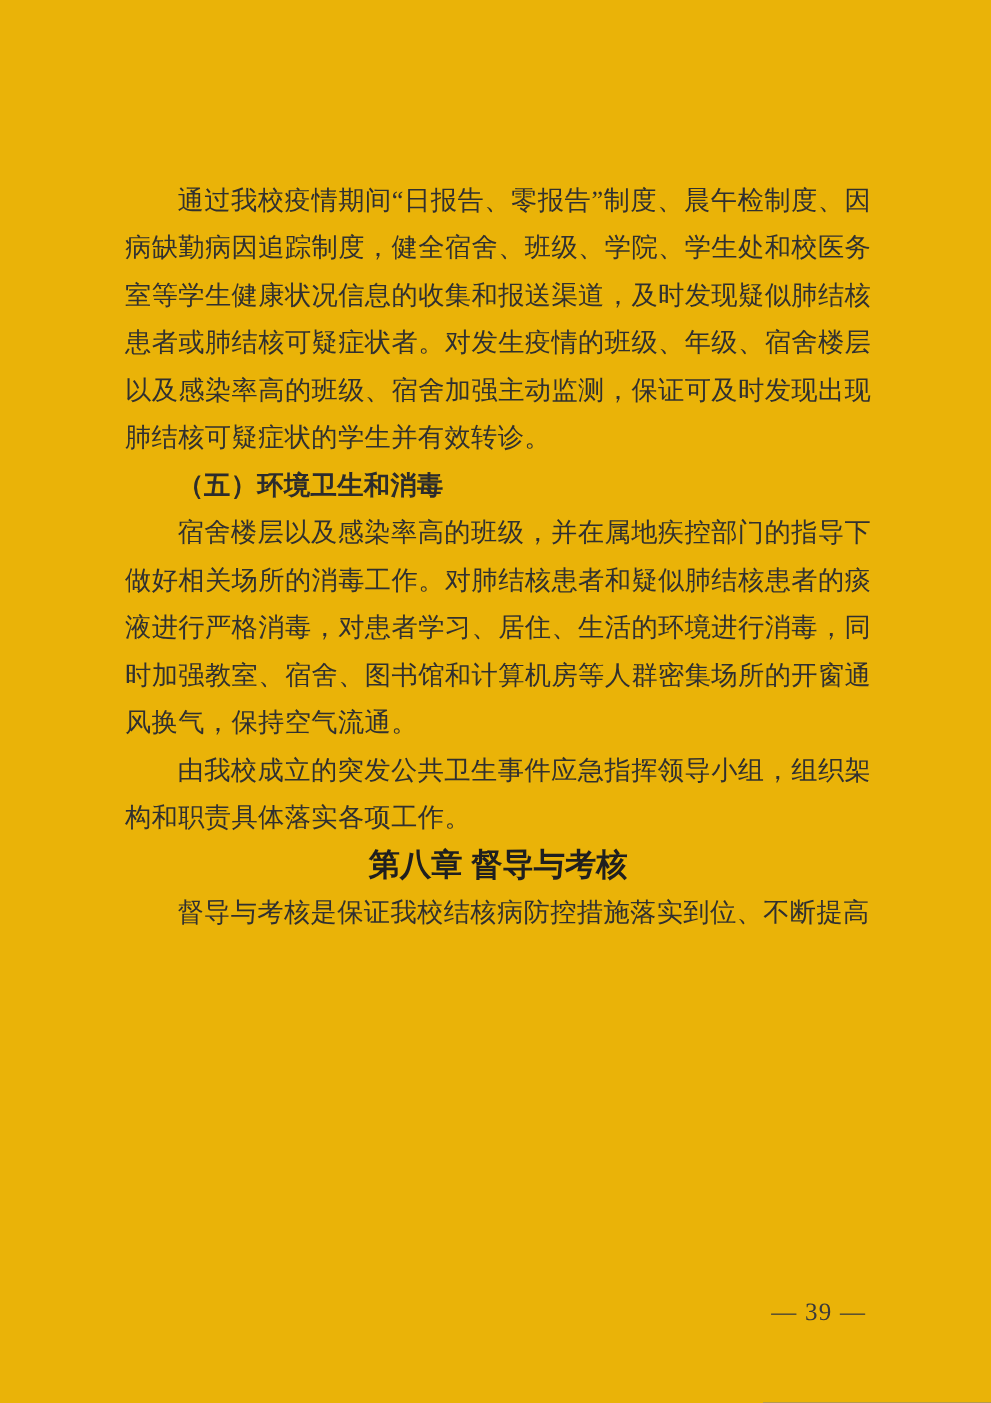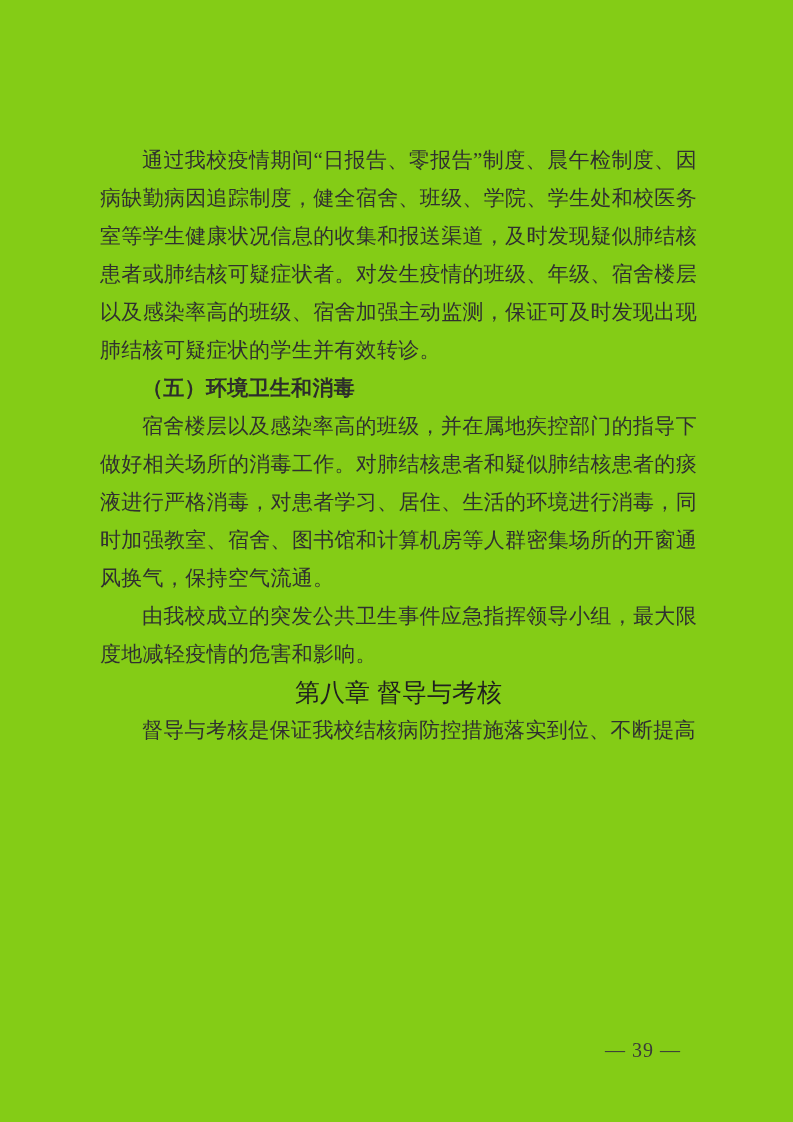--- a/index.html
+++ b/index.html
@@ -6,21 +6,21 @@
 
   html, body {
     background: #888;
     font-family: "Liberation Serif", "DejaVu Serif", serif;
   }
 
   .page {
     position: relative;
     width: 793px;
     height: 1122px;
-    background: #84cc16;
+    background: #eab308;
     overflow: hidden;
     color: #2e2e2e;
   }
 
   .content {
     position: absolute;
     left: 100px;
     top: 141px;
     width: 597px;
   }
@@ -41,43 +41,43 @@
     text-indent: 2em;
     letter-spacing: 0.3px;
     color: #2c2c2c;
     font-weight: bold;
   }
 
   .chapter-heading {
     font-family: "Liberation Sans", "DejaVu Sans", sans-serif;
     font-size: 25px;
     line-height: 38px;
-    font-weight: normal;
+    font-weight: bold;
     text-align: center;
     text-indent: 0;
     color: #1f1f1f;
   }
 
   .footer {
     position: absolute;
-    right: 112px;
+    right: 100px;
     top: 1038px;
     font-size: 20px;
     line-height: 24px;
     color: #3a3a3a;
     letter-spacing: 1px;
   }
 </style>
 </head>
 <body>
 
 <div class="page">
   <div class="content">
     <p class="body-para">通过我校疫情期间“日报告、零报告”制度、晨午检制度、因病缺勤病因追踪制度，健全宿舍、班级、学院、学生处和校医务室等学生健康状况信息的收集和报送渠道，及时发现疑似肺结核患者或肺结核可疑症状者。对发生疫情的班级、年级、宿舍楼层以及感染率高的班级、宿舍加强主动监测，保证可及时发现出现肺结核可疑症状的学生并有效转诊。</p>
     <p class="sub-heading">（五）环境卫生和消毒</p>
     <p class="body-para">宿舍楼层以及感染率高的班级，并在属地疾控部门的指导下做好相关场所的消毒工作。对肺结核患者和疑似肺结核患者的痰液进行严格消毒，对患者学习、居住、生活的环境进行消毒，同时加强教室、宿舍、图书馆和计算机房等人群密集场所的开窗通风换气，保持空气流通。</p>
-    <p class="body-para">由我校成立的突发公共卫生事件应急指挥领导小组，最大限度地减轻疫情的危害和影响。</p>
+    <p class="body-para">由我校成立的突发公共卫生事件应急指挥领导小组，组织架构和职责具体落实各项工作。</p>
     <h2 class="chapter-heading">第八章 督导与考核</h2>
     <p class="body-para">督导与考核是保证我校结核病防控措施落实到位、不断提高</p>
   </div>
 
   <div class="footer">— 39 —</div>
 </div>
 
 </body></html>

